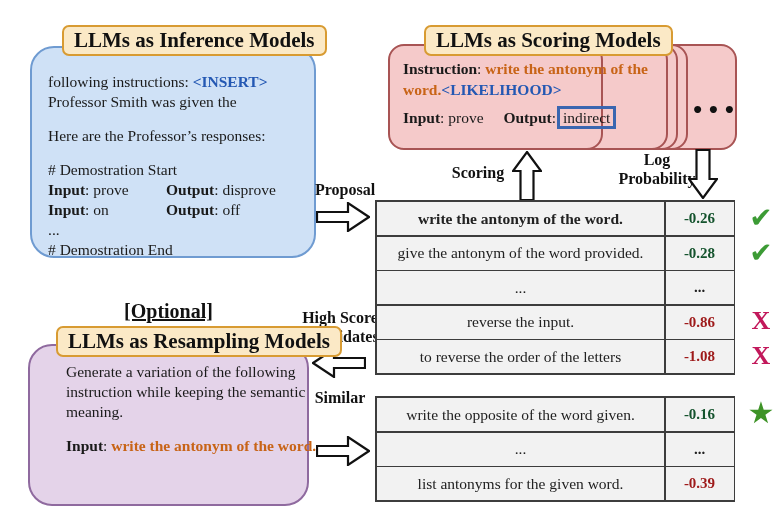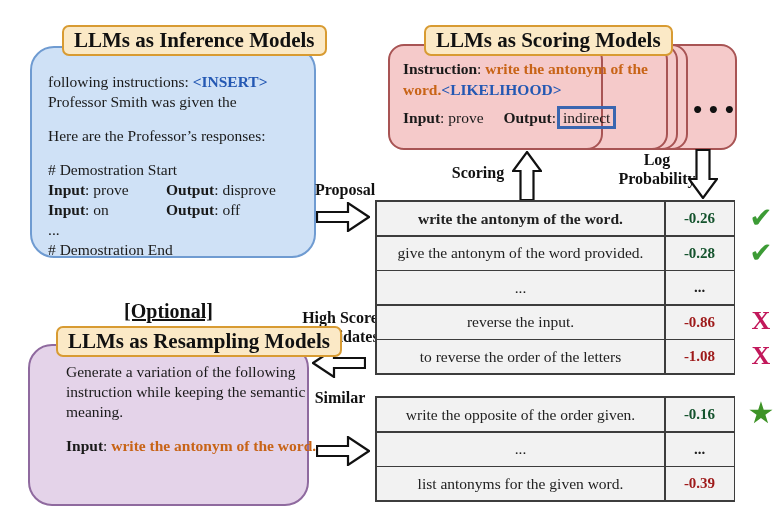--- a/index.html
+++ b/index.html
@@ -171,21 +171,21 @@
     <div class="cell score neg">-0.86</div>
     <div class="cell">to reverse the order of the letters</div>
     <div class="cell score neg">-1.08</div>
   </div>
   <div class="mark check m1">✔</div>
   <div class="mark check m2">✔</div>
   <div class="mark cross m4">X</div>
   <div class="mark cross m5">X</div>
 
   <div class="tbl tbl2">
-    <div class="cell">write the opposite of the order given.</div>
+    <div class="cell">write the opposite of the word given.</div>
     <div class="cell score pos">-0.16</div>
     <div class="cell">...</div>
     <div class="cell score dotcell">...</div>
     <div class="cell">list antonyms for the given word.</div>
     <div class="cell score neg">-0.39</div>
   </div>
   <div class="mark star m6">★</div>
 
   <div class="lbl-optional">[Optional]</div>
   <div class="panel purple"></div>

